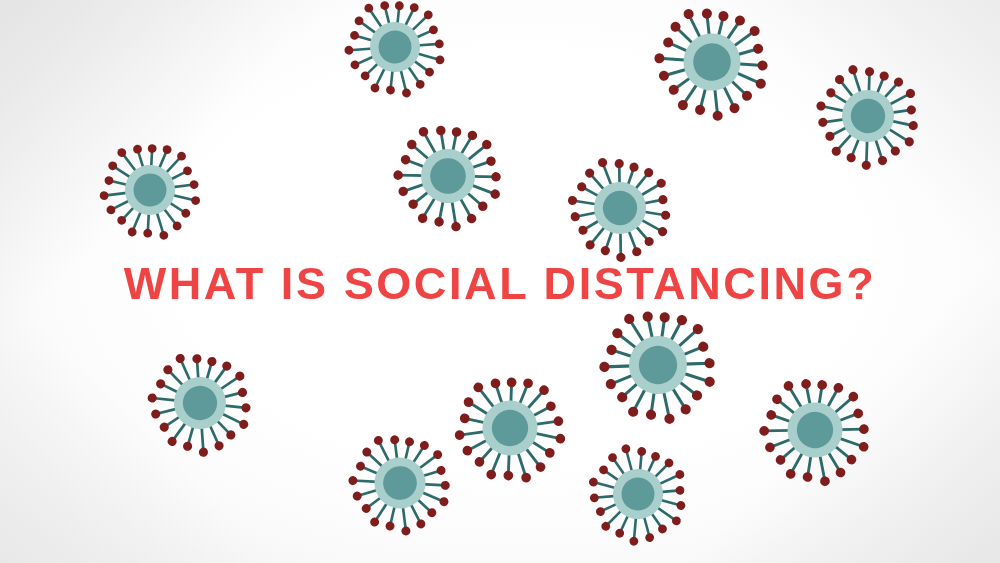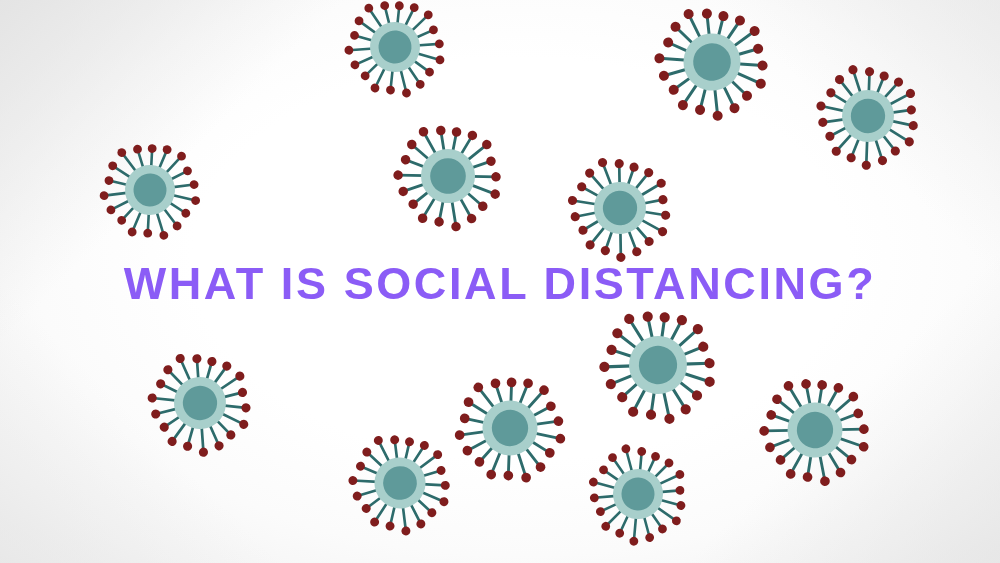--- a/index.html
+++ b/index.html
@@ -60,21 +60,21 @@
     align-items: center;
     justify-content: center;
     z-index: 5;
   }
 
   #page-title {
     font-family: "Liberation Sans", sans-serif;
     font-size: 45px;
     font-weight: bold;
     letter-spacing: 2.6px;
-    color: #8b5cf6;
+    color: #ef4444;
     white-space: nowrap;
     text-shadow: 0 2px 3px rgba(255,255,255,0.95);
     line-height: 1;
   }
 </style>
 </head>
 <body>
 
 <div id="scene">
 

